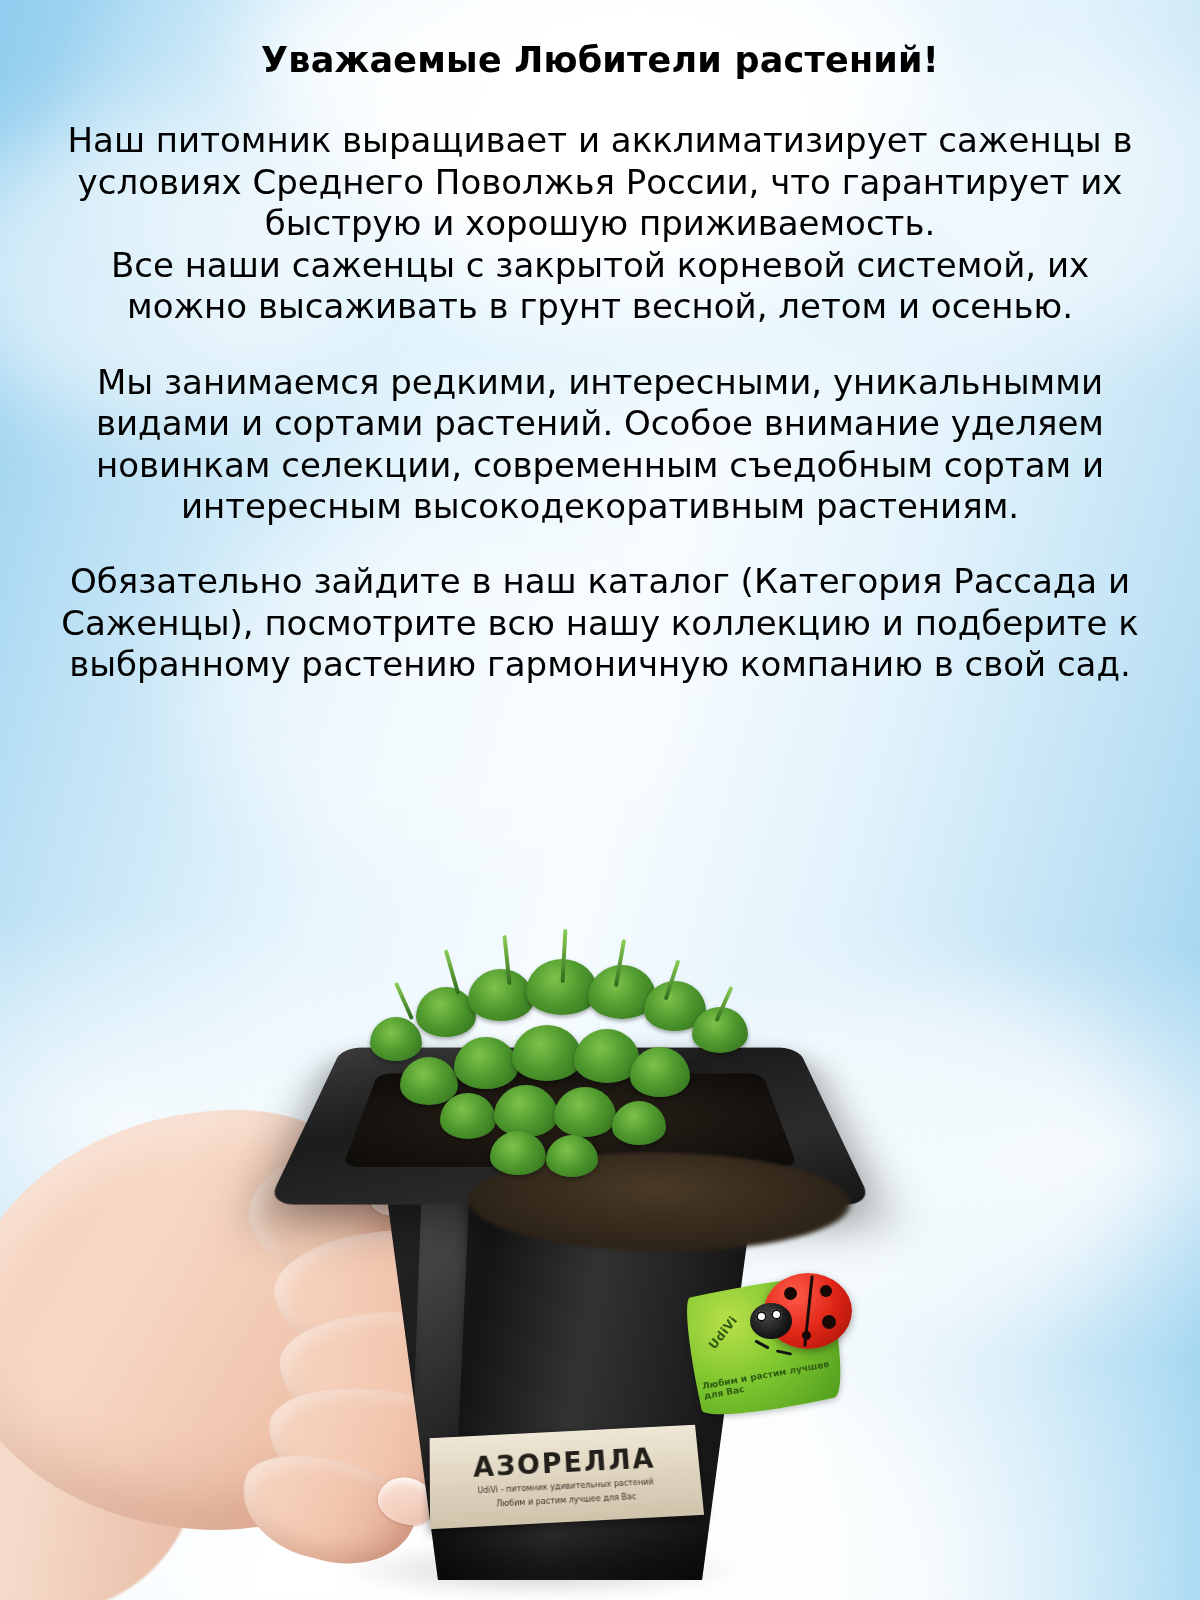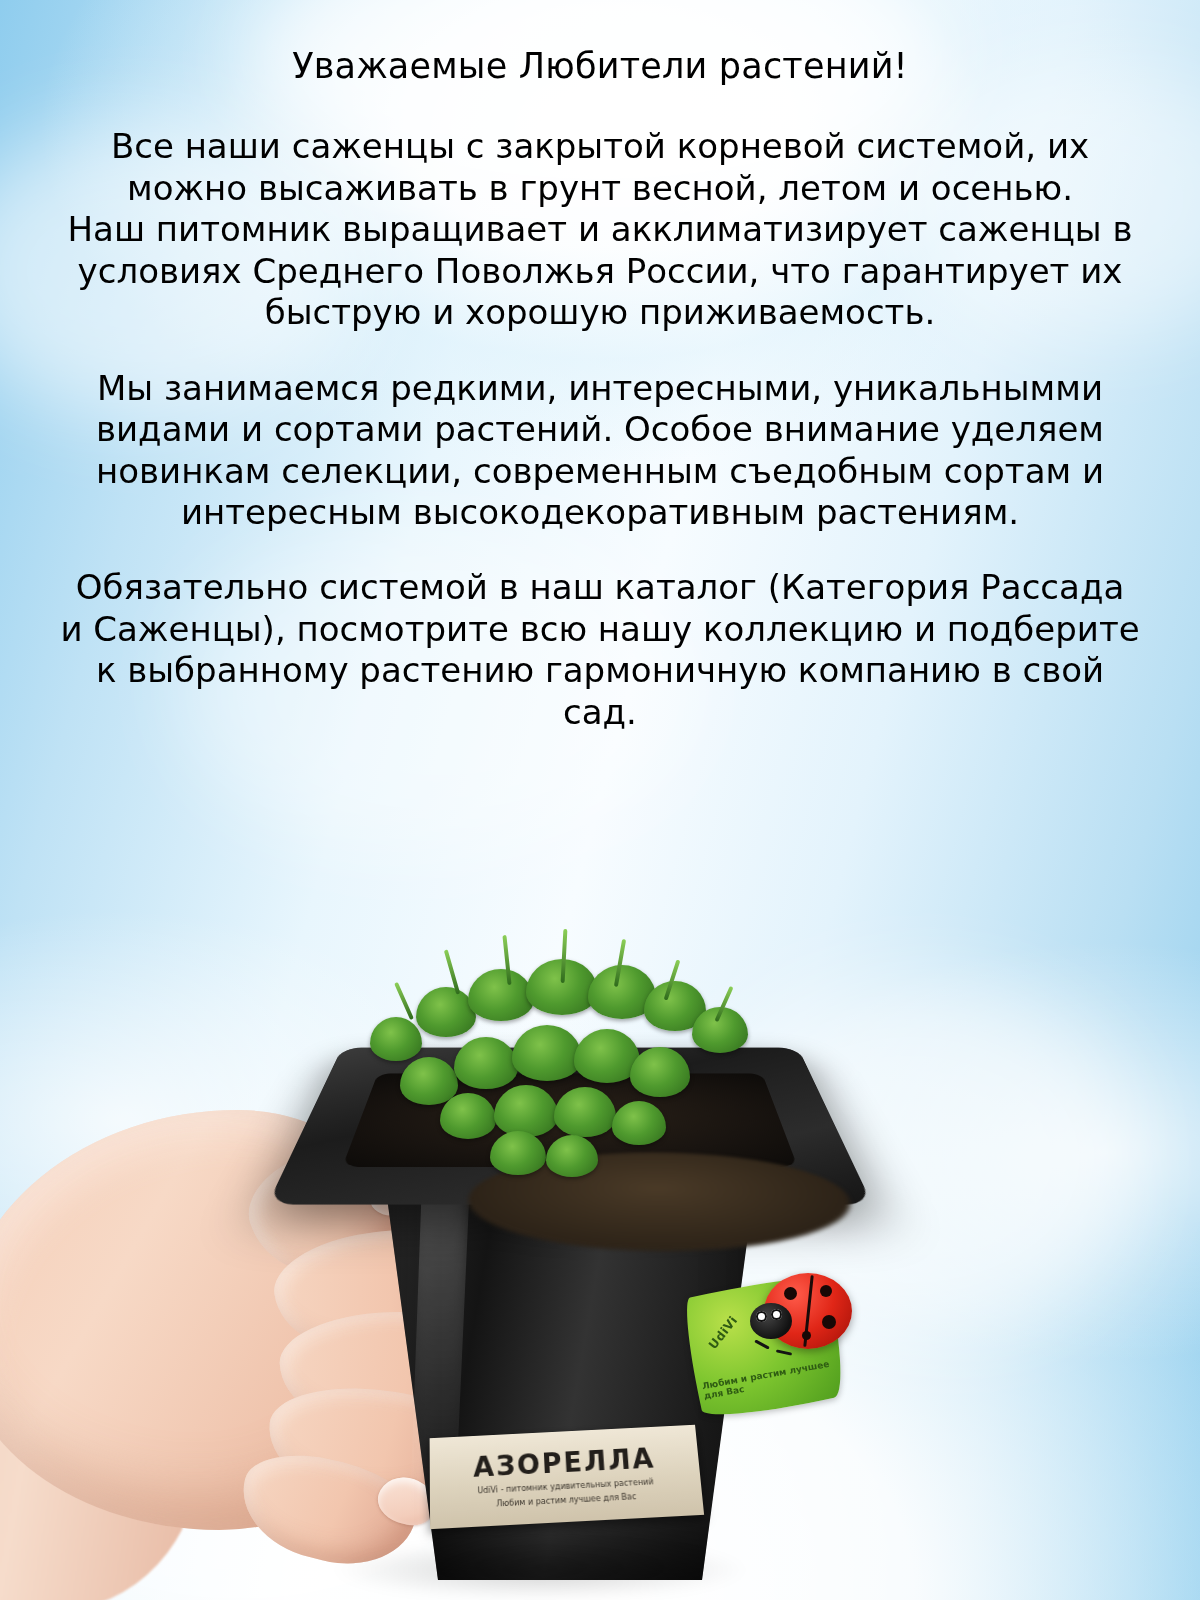--- a/index.html
+++ b/index.html
@@ -43,24 +43,24 @@
   .text-block {
     position: relative;
     z-index: 5;
     padding: 40px 60px 0 60px;
     text-align: center;
     color: #000;
   }
 
   .headline {
     font-size: 35px;
-    font-weight: 400;
+    font-weight: 700;
     letter-spacing: 0.2px;
     line-height: 1.15;
-    margin: 6px 0 6px 0;
+    margin: 0 0 6px 0;
   }
 
   .para {
     font-size: 34px;
     line-height: 1.22;
     margin: 0;
     padding: 0;
     font-weight: 400;
   }
 
@@ -376,30 +376,30 @@
   <div class="cloud c3"></div>
   <div class="cloud c4"></div>
   <div class="cloud c5"></div>
   <div class="cloud c6"></div>
 
   <div class="text-block">
     <h1 class="headline">Уважаемые Любители растений!</h1>
 
     <div class="para-gap"></div>
 
+    <p class="para">Наш питомник выращивает и акклиматизирует саженцы в условиях Среднего Поволжья России, что гарантирует их быструю и хорошую приживаемость.</p>
     <p class="para">Все наши саженцы с закрытой корневой системой, их можно высаживать в грунт весной, летом и осенью.</p>
-    <p class="para">Наш питомник выращивает и акклиматизирует саженцы в условиях Среднего Поволжья России, что гарантирует их быструю и хорошую приживаемость.</p>
 
     <div class="para-gap"></div>
 
     <p class="para">Мы занимаемся редкими, интересными, уникальнымми видами и сортами растений. Особое внимание уделяем новинкам селекции, современным съедобным сортам и интересным высокодекоративным растениям.</p>
 
     <div class="para-gap"></div>
 
-    <p class="para">Обязательно системой в наш каталог (Категория Рассада и Саженцы), посмотрите всю нашу коллекцию и подберите к выбранному растению гармоничную компанию в свой сад.</p>
+    <p class="para">Обязательно зайдите в наш каталог (Категория Рассада и Саженцы), посмотрите всю нашу коллекцию и подберите к выбранному растению гармоничную компанию в свой сад.</p>
 
     <div class="para-gap"></div>
 
   </div>
 
   <div class="photo">
 
     <div class="hand">
       <div class="wrist"></div>
       <div class="palm"></div>

